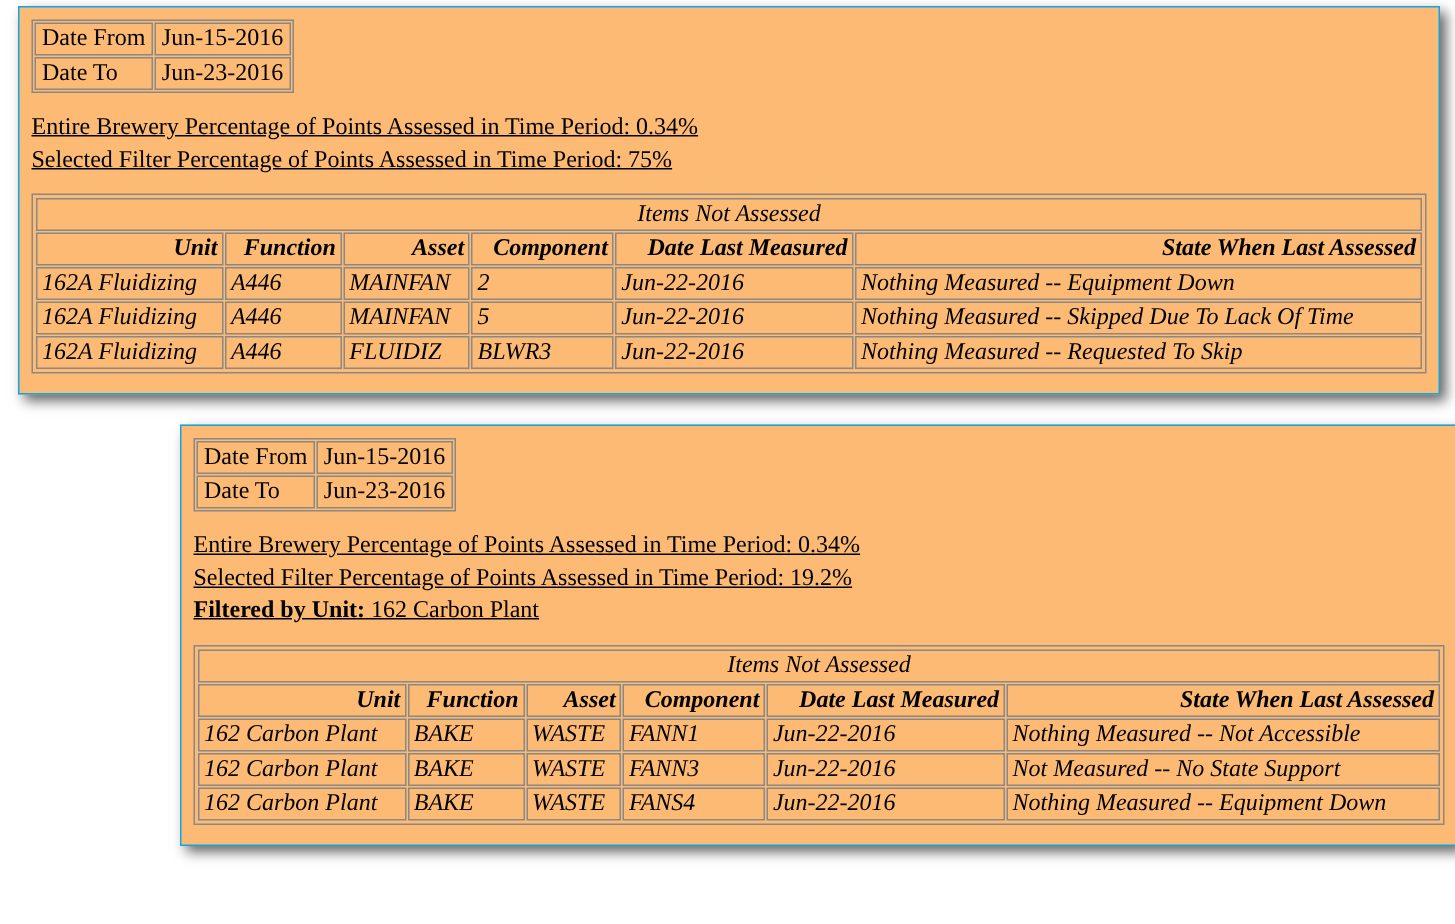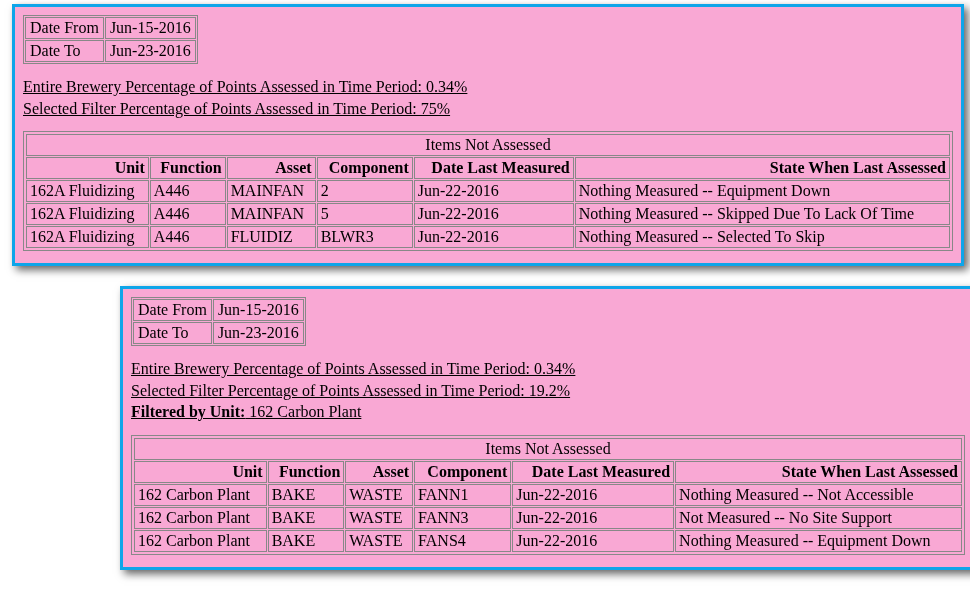--- a/index.html
+++ b/index.html
@@ -3,22 +3,22 @@
   <meta charset="utf-8">
   <style>
     body {
       font-family: "Times New Roman", Times, serif;
       font-size: 16px;
       margin: 0;
       padding: 0;
       background: #fff;
     }
     .panel {
-      background: #f9a8d4;
-      border: 3px solid #0ea5e9;
+      background: #fdba74;
+      border: 1px solid #0ea5e9;
       box-shadow: 4px 4px 8px rgba(0,0,0,0.6);
       padding: 8px;
       margin-bottom: 20px;
       position: relative;
     }
     .panel-1 {
       margin-left: 12px;
       margin-right: 12px;
       margin-top: 4px;
       width: 930px;
@@ -60,20 +60,21 @@
       margin-bottom: 12px;
       line-height: 1.35;
       text-decoration: underline;
     }
     .summary .bold-label {
       font-weight: bold;
     }
     .items-wrap table {
       border-collapse: separate;
       border-spacing: 1px;
+      font-style: italic;
     }
     .items-wrap table td, .items-wrap table th {
       border: 1px solid #888;
       padding: 1px 3px;
       white-space: nowrap;
     }
   </style>
 </head>
 <body>
 
@@ -125,21 +126,21 @@
         <td>5</td>
         <td>Jun-22-2016</td>
         <td>Nothing Measured -- Skipped Due To Lack Of Time</td>
       </tr>
       <tr>
         <td>162A Fluidizing</td>
         <td>A446</td>
         <td>FLUIDIZ</td>
         <td>BLWR3</td>
         <td>Jun-22-2016</td>
-        <td>Nothing Measured -- Selected To Skip</td>
+        <td>Nothing Measured -- Requested To Skip</td>
       </tr>
     </tbody>
       </table>
   </div>
 </div>
 
 <div class="panel panel-2">
   <table class="date-table">
     <tbody>
         <tr>
@@ -182,21 +183,21 @@
         <td>FANN1</td>
         <td>Jun-22-2016</td>
         <td>Nothing Measured -- Not Accessible</td>
       </tr>
       <tr>
         <td>162 Carbon Plant</td>
         <td>BAKE</td>
         <td>WASTE</td>
         <td>FANN3</td>
         <td>Jun-22-2016</td>
-        <td>Not Measured -- No Site Support</td>
+        <td>Not Measured -- No State Support</td>
       </tr>
       <tr>
         <td>162 Carbon Plant</td>
         <td>BAKE</td>
         <td>WASTE</td>
         <td>FANS4</td>
         <td>Jun-22-2016</td>
         <td>Nothing Measured -- Equipment Down</td>
       </tr>
     </tbody>

